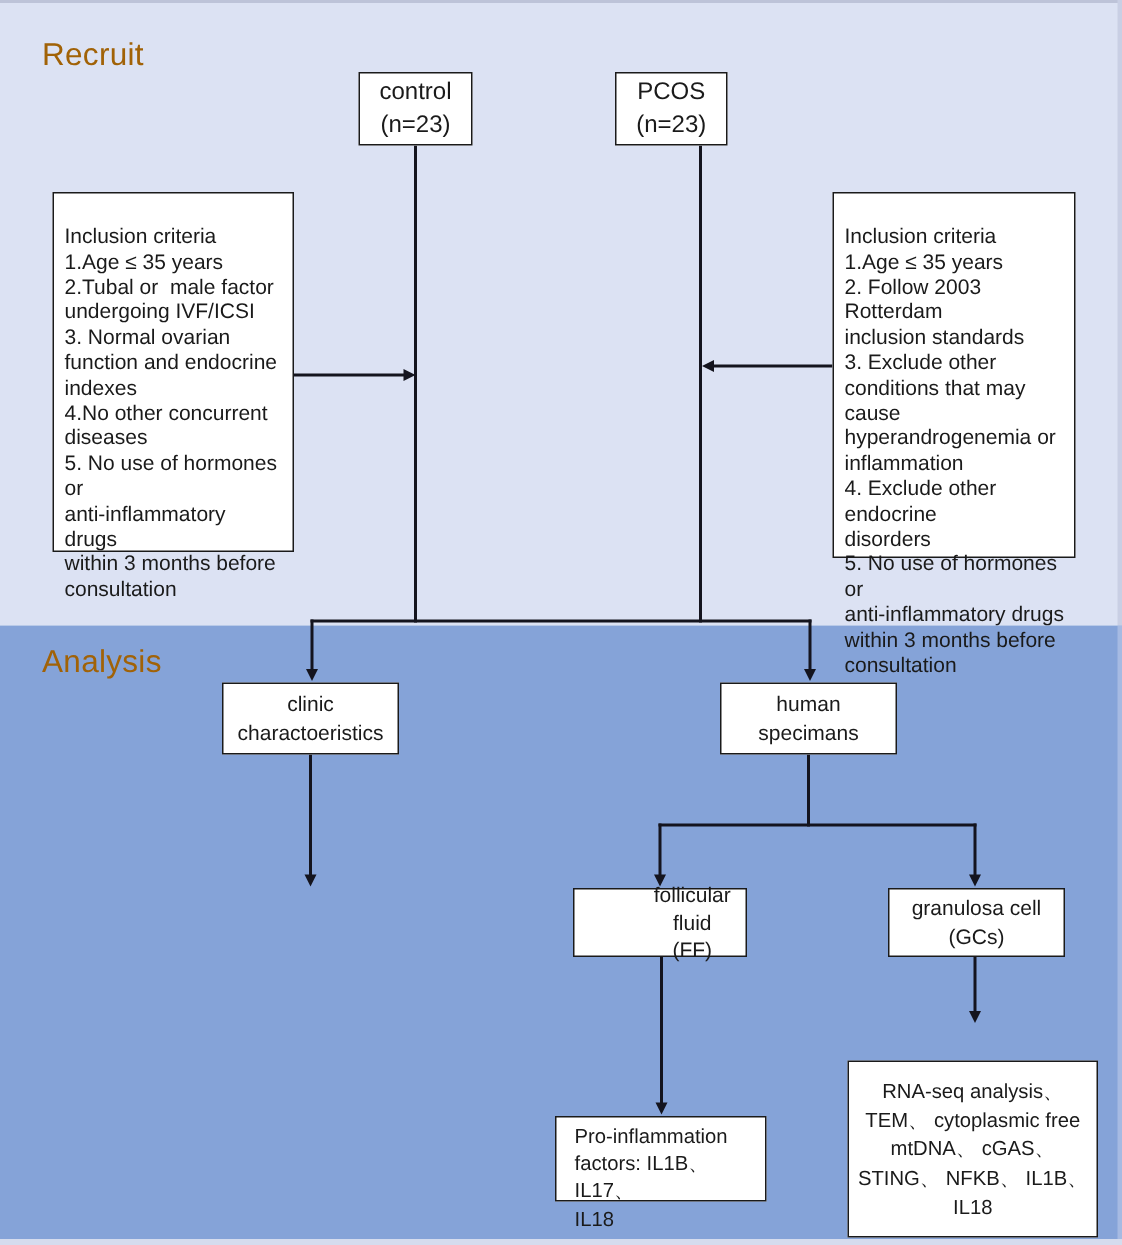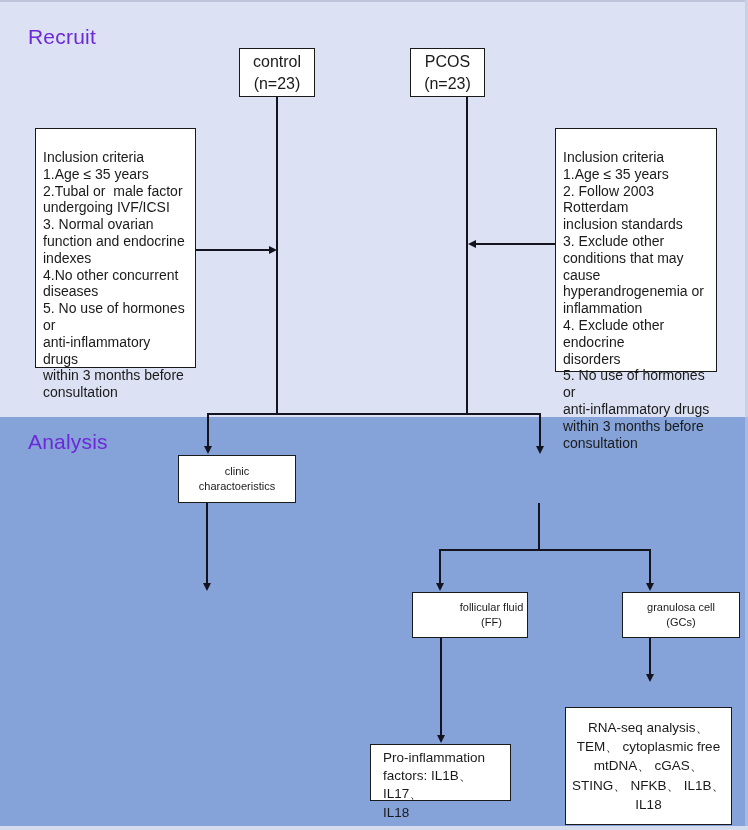--- a/index.html
+++ b/index.html
@@ -5,39 +5,39 @@
   html,body{margin:0;padding:0;background:#ffffff;}
   .canvas{
     position:relative;width:748px;height:830px;overflow:hidden;
     font-family:"Liberation Sans","DejaVu Sans",sans-serif;color:#1a1a1a;
   }
   .section{position:absolute;left:0;width:748px;}
   .sec-recruit{top:0;height:417px;background:#dce2f3;}
   .sec-analysis{top:417px;height:413px;background:#85a3d8;}
   .edge{position:absolute;}
   .sec-label{
-    position:absolute;left:28px;font-size:21px;color:#6d28d9;
+    position:absolute;left:28px;font-size:21px;color:#a16207;
     letter-spacing:.2px;
   }
   .lbl-recruit{top:25px;}
   .lbl-analysis{top:430px;}
   .box{
     position:absolute;background:#ffffff;border:1.5px solid #1a1a1a;
     box-sizing:border-box;
   }
   .center{display:flex;align-items:center;justify-content:center;text-align:center;}
   .pre{white-space:pre-wrap;}
   .group-box{font-size:16px;line-height:1.35;}
   .criteria{font-size:14px;line-height:1.2;padding:20px 6px 4px 7px;}
   .mid-note{
     position:absolute;left:287px;top:369px;width:170px;text-align:center;
     font-family:"Liberation Serif","DejaVu Serif",serif;font-size:17.5px;
     line-height:1.15;color:#14141e;
   }
-  .stage-box{font-size:11px;line-height:1.35;margin-left:30px;}
+  .stage-box{font-size:14px;line-height:1.35;}
   .outcome-left{font-size:15px;line-height:1.4;padding:6px;display:flex;align-items:center;}
   .outcome-ff{font-size:13.5px;line-height:1.35;padding:4px 12px;}
   .outcome-gcs{font-size:13.5px;line-height:1.42;padding:2px;}
   .line{position:absolute;background:#14141e;}
   .ah{position:absolute;width:0;height:0;}
   .ah-down{border-left:4.5px solid transparent;border-right:4.5px solid transparent;border-top:8px solid #14141e;}
   .ah-right{border-top:4.5px solid transparent;border-bottom:4.5px solid transparent;border-left:8px solid #14141e;}
   .ah-left{border-top:4.5px solid transparent;border-bottom:4.5px solid transparent;border-right:8px solid #14141e;}
 </style>
 </head>
@@ -122,20 +122,22 @@
 disorders
 5. No use of hormones or
 anti-inflammatory drugs
 within 3 months before
 consultation</div>
 
 
   <div class="box center stage-box pre" style="left:148px;top:455px;width:118px;height:48px;">clinic
 charactoeristics</div>
 
+  <div class="box center stage-box pre" style="left:480px;top:455px;width:118px;height:48px;">human
+specimans</div>
 
 
   <div class="box center stage-box pre" style="left:382px;top:592px;width:116px;height:46px;padding-left:43px;">follicular fluid
 (FF)</div>
 
   <div class="box center stage-box pre" style="left:592px;top:592px;width:118px;height:46px;">granulosa cell
 (GCs)</div>
 
   <div class="box outcome-ff pre" style="left:370px;top:744px;width:141px;height:57px;">Pro-inflammation
 factors: IL1B、 IL17、

